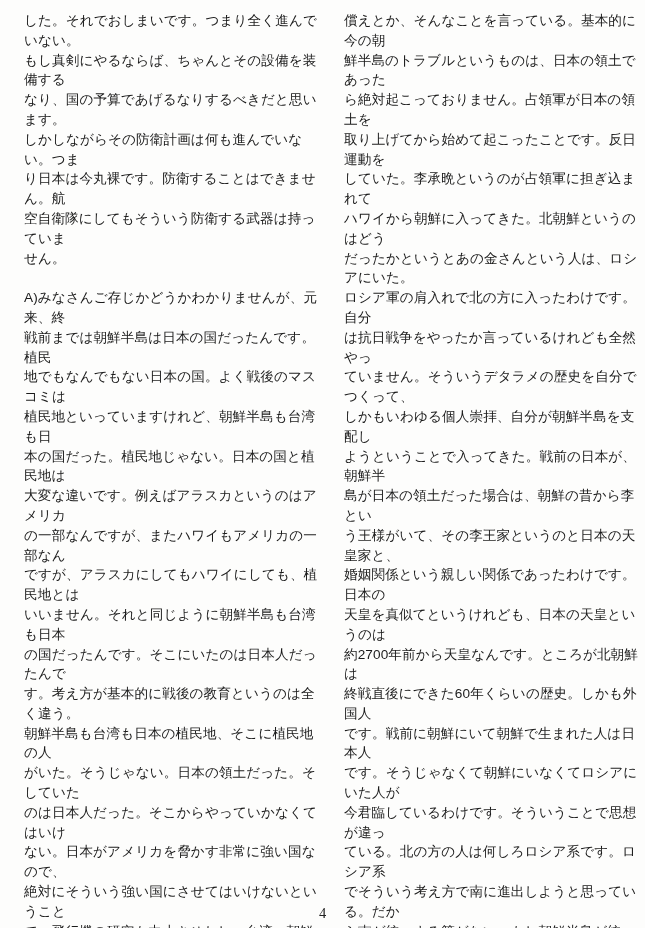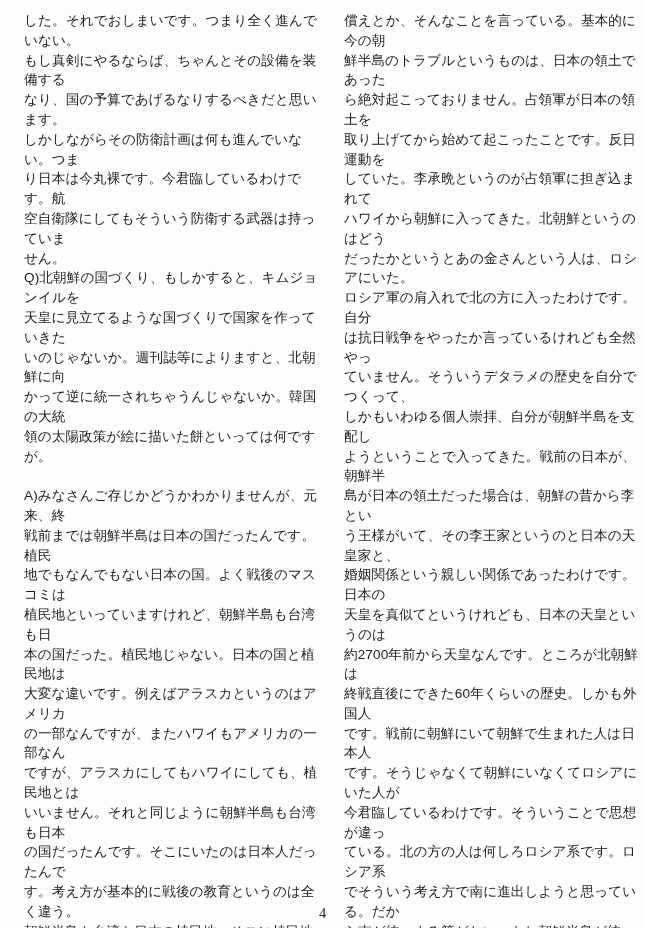--- a/index.html
+++ b/index.html
@@ -55,28 +55,23 @@
 </head>
 <body>
 
 <div class="page">
   <div class="columns">
     <div class="col">
       <p>した。それでおしまいです。つまり全く進んでいない。
 もし真剣にやるならば、ちゃんとその設備を装備する
 なり、国の予算であげるなりするべきだと思います。
 しかしながらその防衛計画は何も進んでいない。つま
-り日本は今丸裸です。今君臨しているわけです。航
+り日本は今丸裸です。防衛することはできません。航
 空自衛隊にしてもそういう防衛する武器は持っていま
 せん。</p>
-      <p>Q)北朝鮮の国づくり、もしかすると、キムジョンイルを
-天皇に見立てるような国づくりで国家を作っていきた
-いのじゃないか。週刊誌等によりますと、北朝鮮に向
-かって逆に統一されちゃうんじゃないか。韓国の大統
-領の太陽政策が絵に描いた餅といっては何ですが。</p>
       <p class="gap-before">A)みなさんご存じかどうかわかりませんが、元来、終
 戦前までは朝鮮半島は日本の国だったんです。植民
 地でもなんでもない日本の国。よく戦後のマスコミは
 植民地といっていますけれど、朝鮮半島も台湾も日
 本の国だった。植民地じゃない。日本の国と植民地は
 大変な違いです。例えばアラスカというのはアメリカ
 の一部なんですが、またハワイもアメリカの一部なん
 ですが、アラスカにしてもハワイにしても、植民地とは
 いいません。それと同じように朝鮮半島も台湾も日本
 の国だったんです。そこにいたのは日本人だったんで

